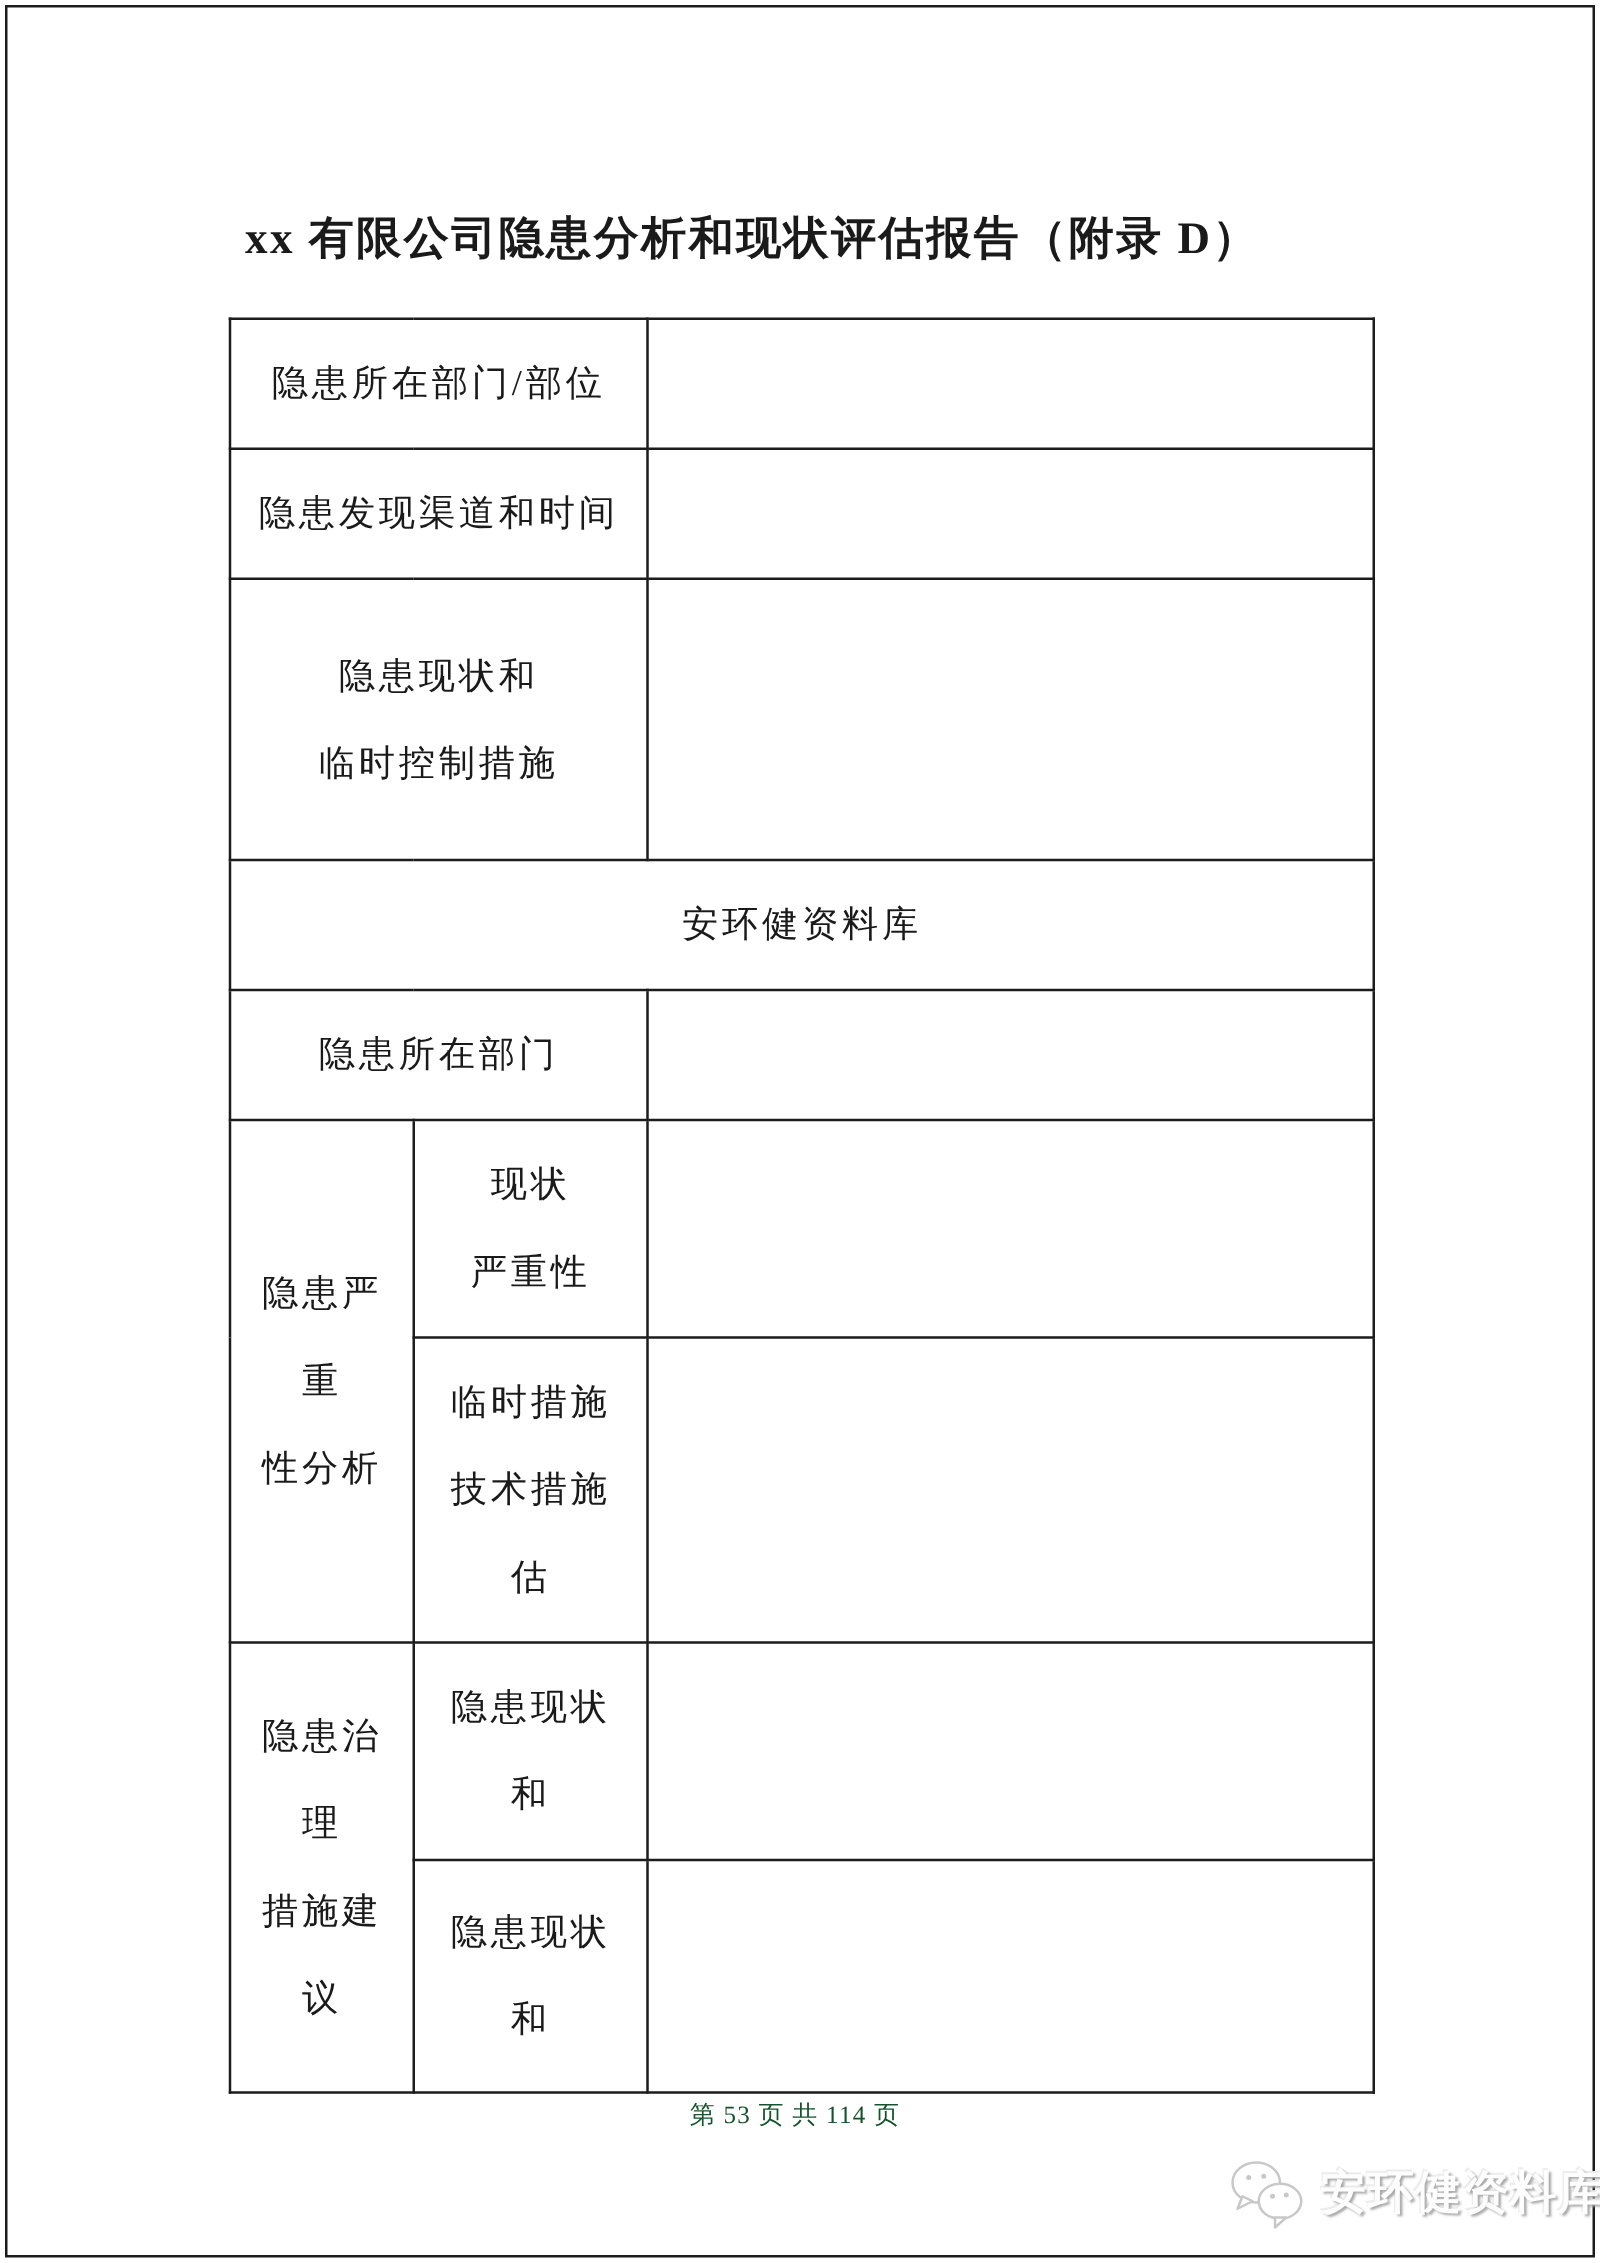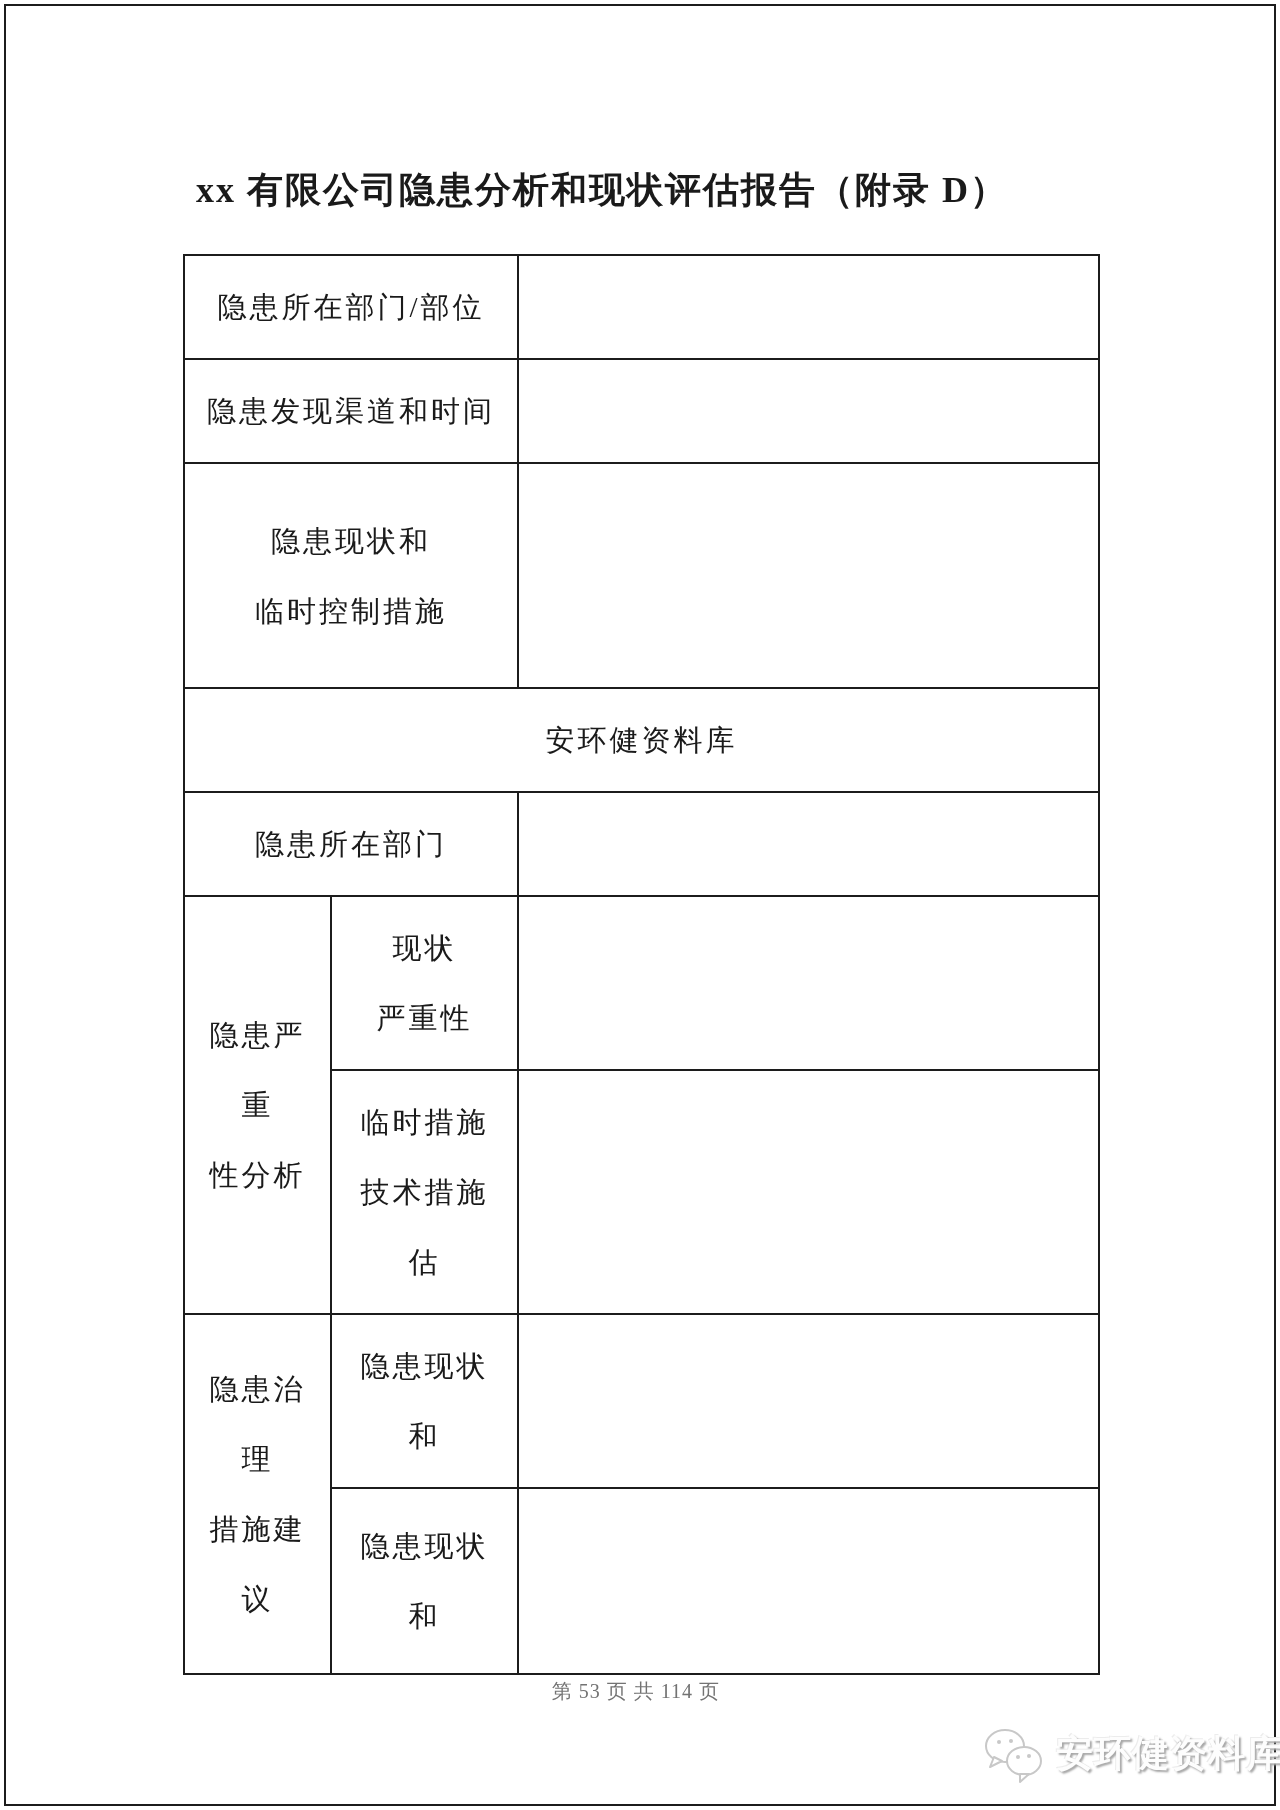--- a/index.html
+++ b/index.html
@@ -20,21 +20,21 @@
     border-collapse:collapse;table-layout:fixed;
   }
   table.report td{
     border:2px solid #1c1c1c;
     text-align:center;vertical-align:middle;
     font-size:29px;letter-spacing:3px;line-height:70px;
     white-space:pre-line;padding:16px;overflow:hidden;
   }
   .page-footer{
     position:absolute;left:0;top:1678px;width:1272px;
-    text-align:center;font-size:20px;letter-spacing:1px;color:#737373;
+    text-align:center;font-size:20px;letter-spacing:1px;color:#14532d;
   }
   .watermark{
     position:absolute;left:980px;top:1724px;height:60px;
     display:flex;align-items:center;gap:8px;
   }
   .watermark .wm-text{
     font-size:37px;font-weight:700;letter-spacing:1px;
     color:#fdfdfd;
     text-shadow:2px 2px 2px #a8a8a8, -1px -1px 0 #ececec;
     white-space:nowrap;

